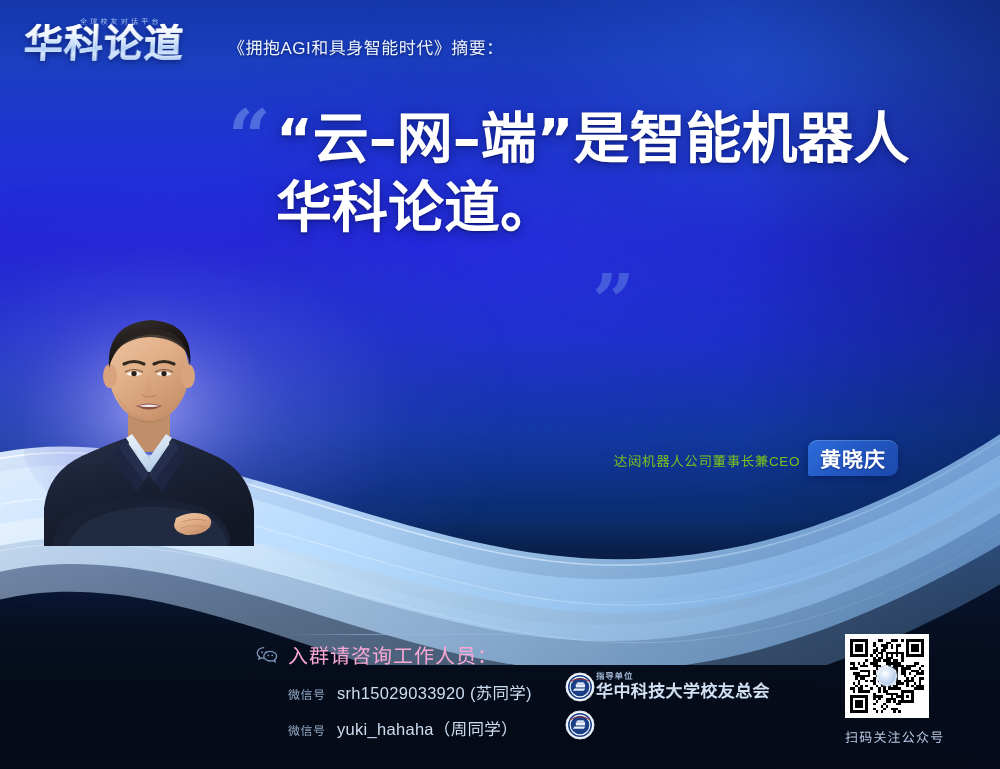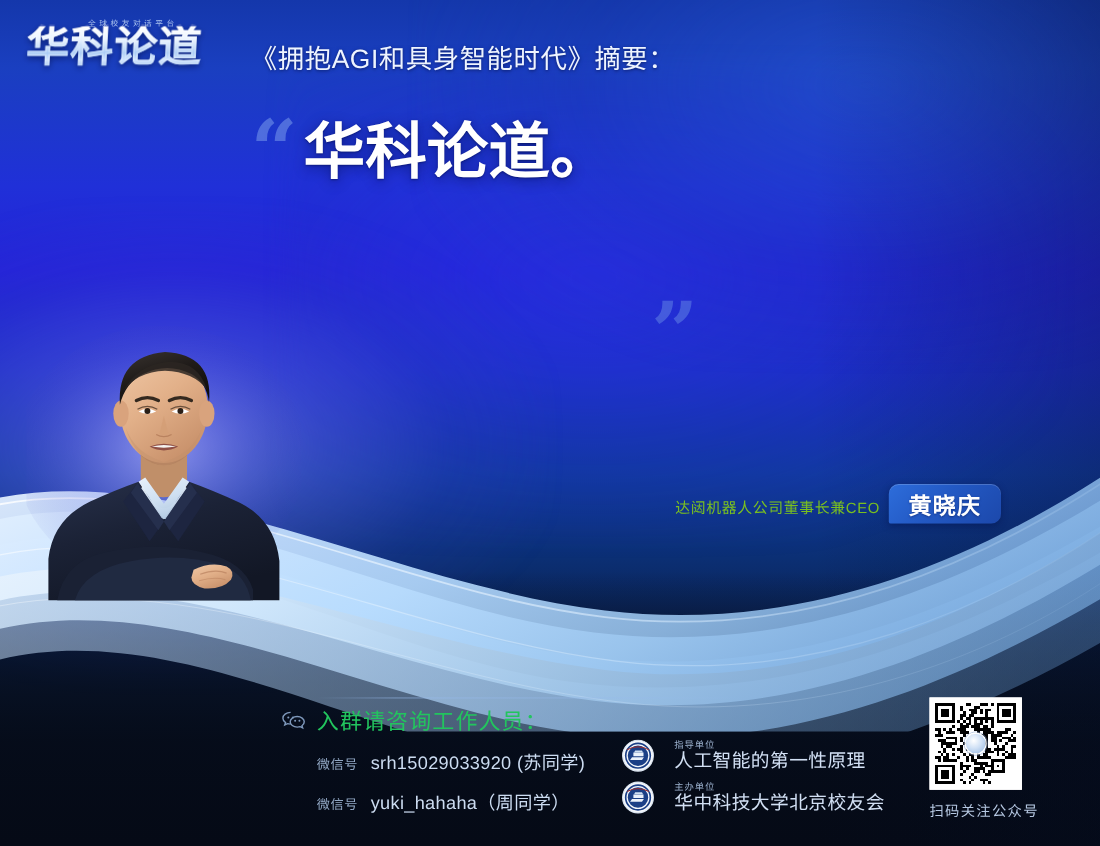--- a/index.html
+++ b/index.html
@@ -124,21 +124,21 @@
     background-clip: text;
     color: transparent;
     -webkit-text-stroke: 0.4px rgba(255,255,255,0.25);
     filter: drop-shadow(0 2px 3px rgba(0,10,60,0.55));
     font-family: "DejaVu Sans", "Liberation Sans", sans-serif;
     transform: skewX(-3deg);
   }
   .header-title {
     position: absolute;
     left: 228px; top: 34px;
-    font-size: 24px;
+    font-size: 17px;
     color: #eef4ff;
     letter-spacing: .5px;
     white-space: nowrap;
     text-shadow: 0 1px 3px rgba(0,8,45,0.6);
   }
 
   
   .quote-open {
     position: absolute;
     left: 228px; top: 100px;
@@ -187,21 +187,21 @@
     right: 200px; top: 450px;
     font-size: 13.5px;
     color: #84cc16;
     letter-spacing: .6px;
     white-space: nowrap;
     opacity: .92;
   }
   .speaker-badge {
     position: absolute;
     left: 808px; top: 440px;
-    width: 102px; height: 36px;
+    width: 90px; height: 36px;
     border-radius: 9px 9px 9px 2px;
     background: linear-gradient(135deg, #2d6ddb 0%, #2359c4 45%, #1c48ab 100%);
     box-shadow: 0 2px 7px rgba(0,15,70,0.40), inset 0 1px 0 rgba(255,255,255,0.18);
     display: flex; align-items: center; justify-content: center;
   }
   .speaker-badge span {
     font-size: 21px;
     font-weight: 700;
     color: #ffffff;
     letter-spacing: 1px;
@@ -217,21 +217,21 @@
   }
   .wechat-icon {
     position: absolute;
     left: 256px; top: 646px;
     width: 22px; height: 18px;
   }
   .contact-head {
     position: absolute;
     left: 288px; top: 640px;
     font-size: 20px;
-    color: #22c55e;
+    color: #f9a8d4;
     letter-spacing: 1px;
     white-space: nowrap;
   }
   .contact-row {
     position: absolute;
     left: 288px;
     white-space: nowrap;
     color: #b9cbe4;
   }
   .contact-row.r1 { top: 680px; }
@@ -246,22 +246,23 @@
     font-size: 16.5px;
     color: #ccdcf1;
     letter-spacing: .3px;
   }
 
   
   .org {
     position: absolute;
     left: 565px;
     display: flex;
-    align-items: center;
-    gap: 18px;
+    align-items: flex-start;
+    gap: 1px;
+    font-weight: bold;
   }
   .org.o1 { top: 672px; }
   .org.o2 { top: 710px; }
   .org-seal { width: 30px; height: 30px; flex: 0 0 30px; }
   .org-txt { line-height: 1; }
   .org-kind {
     font-size: 8.5px;
     color: #9db3d0;
     letter-spacing: .8px;
     display: block;
@@ -370,20 +371,21 @@
   <div class="header">
     <div class="logo-block">
       <div class="logo-tag">全球校友对话平台</div>
       <div class="logo-main">华科论道</div>
     </div>
     <div class="header-title">《拥抱AGI和具身智能时代》摘要：</div>
   </div>
 
   <div class="quote-open">“</div>
   <div class="quote-lines">
+    <div class="qline">“云–网–端”是智能机器人</div>
     <div class="qline">华科论道。</div>
   </div>
   <div class="quote-close">”</div>
 
   <div class="portrait">
     <svg width="250" height="250" viewBox="0 0 250 250" xmlns="http://www.w3.org/2000/svg">
       <defs>
         <radialGradient id="haloG" cx="50%" cy="48%" r="58%">
           <stop offset="0%" stop-color="#b9b9ff" stop-opacity="0.55"></stop>
           <stop offset="55%" stop-color="#6a6ae0" stop-opacity="0.20"></stop>
@@ -505,40 +507,36 @@
         <circle cx="15" cy="15" r="11.2" fill="none" stroke="#1b3f86" stroke-width="1.5"></circle>
         <circle cx="15" cy="15" r="9.3" fill="#1b3f86"></circle>
         <path d="M9.6,16.4 L20.4,16.4 L18.6,18.8 L7.8,18.8 Z" fill="#eaf1fa"></path>
         <path d="M10.8,12.2 L20.0,12.2 L20.0,15.4 L10.8,15.4 Z" fill="#eaf1fa"></path>
         <path d="M12.4,10.2 L18.6,10.2 L19.6,12.0 L11.4,12.0 Z" fill="#cfe0f2"></path>
         <path d="M5,9.6 Q15,4.2 25,9.6" fill="none" stroke="#9b2a2a" stroke-width="0.9"></path>
       </svg>
     </div>
     <div class="org-txt">
       <span class="org-kind">指导单位</span>
-      <span class="org-name">人工智能的第一性原理</span>
+      <span class="org-name">华中科技大学校友总会</span>
     </div>
   </div>
 
   <div class="org o2">
     <div class="org-seal">
       <svg width="30" height="30" viewBox="0 0 30 30" xmlns="http://www.w3.org/2000/svg">
         <circle cx="15" cy="15" r="14" fill="#f4f7fb"></circle>
         <circle cx="15" cy="15" r="14" fill="none" stroke="#dce6f2" stroke-width="1"></circle>
         <circle cx="15" cy="15" r="11.2" fill="none" stroke="#1b3f86" stroke-width="1.5"></circle>
         <circle cx="15" cy="15" r="9.3" fill="#1b3f86"></circle>
         <path d="M9.6,16.4 L20.4,16.4 L18.6,18.8 L7.8,18.8 Z" fill="#eaf1fa"></path>
         <path d="M10.8,12.2 L20.0,12.2 L20.0,15.4 L10.8,15.4 Z" fill="#eaf1fa"></path>
         <path d="M12.4,10.2 L18.6,10.2 L19.6,12.0 L11.4,12.0 Z" fill="#cfe0f2"></path>
         <path d="M5,9.6 Q15,4.2 25,9.6" fill="none" stroke="#9b2a2a" stroke-width="0.9"></path>
       </svg>
-    </div>
-    <div class="org-txt">
-      <span class="org-kind">主办单位</span>
-      <span class="org-name">华中科技大学北京校友会</span>
     </div>
   </div>
 
   <div class="qr-wrap">
     <div class="qr-box">
       <svg id="qr-svg" width="84" height="84" viewBox="0 0 33 33" xmlns="http://www.w3.org/2000/svg" shape-rendering="crispEdges">
         <rect width="33" height="33" fill="#ffffff"></rect>
         <g id="qr-cells" fill="#000000">
             <rect x="2" y="2" width="1" height="1"></rect>
             <rect x="3" y="2" width="1" height="1"></rect>

